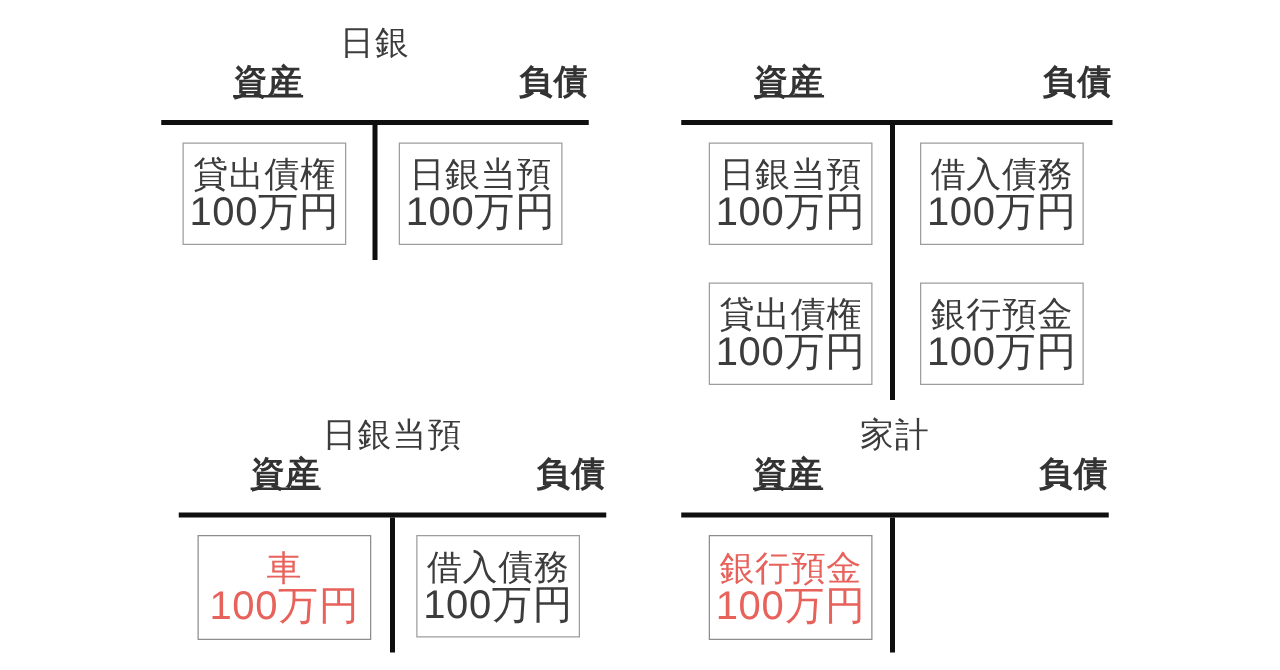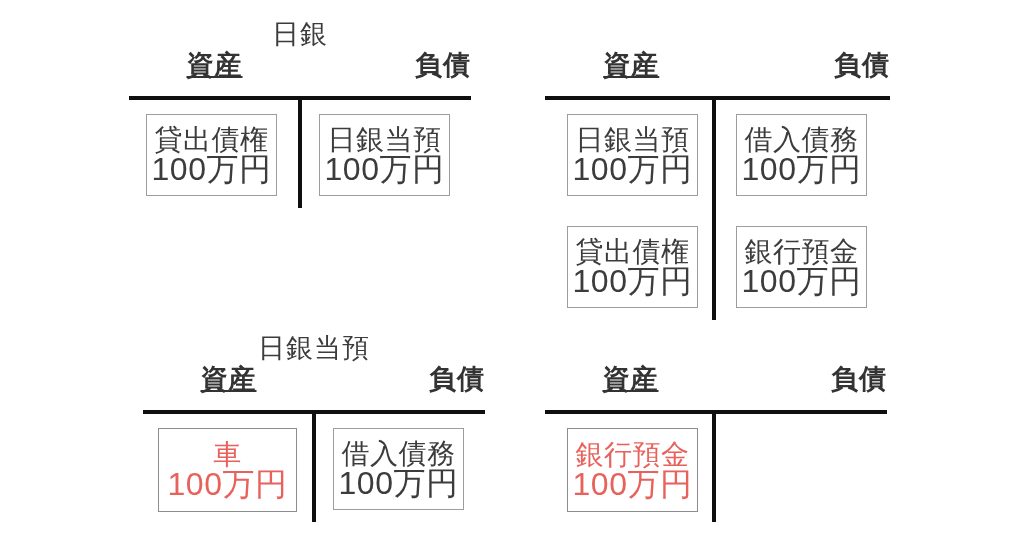--- a/index.html
+++ b/index.html
@@ -172,20 +172,21 @@
     <span class="line1">車</span>
     <span class="line2">100万円</span>
   </div>
   <div class="entry-box box-l1">
     <span class="line1">借入債務</span>
     <span class="line2">100万円</span>
   </div>
 </div>
 
 <div class="panel" id="panel-house">
+  <div class="panel-title">家計</div>
   <div class="side-label assets">資産</div>
   <div class="side-label liabs">負債</div>
   <div class="t-rule"></div>
   <div class="t-stem"></div>
 
   <div class="entry-box box-a1 highlight">
     <span class="line1">銀行預金</span>
     <span class="line2">100万円</span>
   </div>
 </div>

